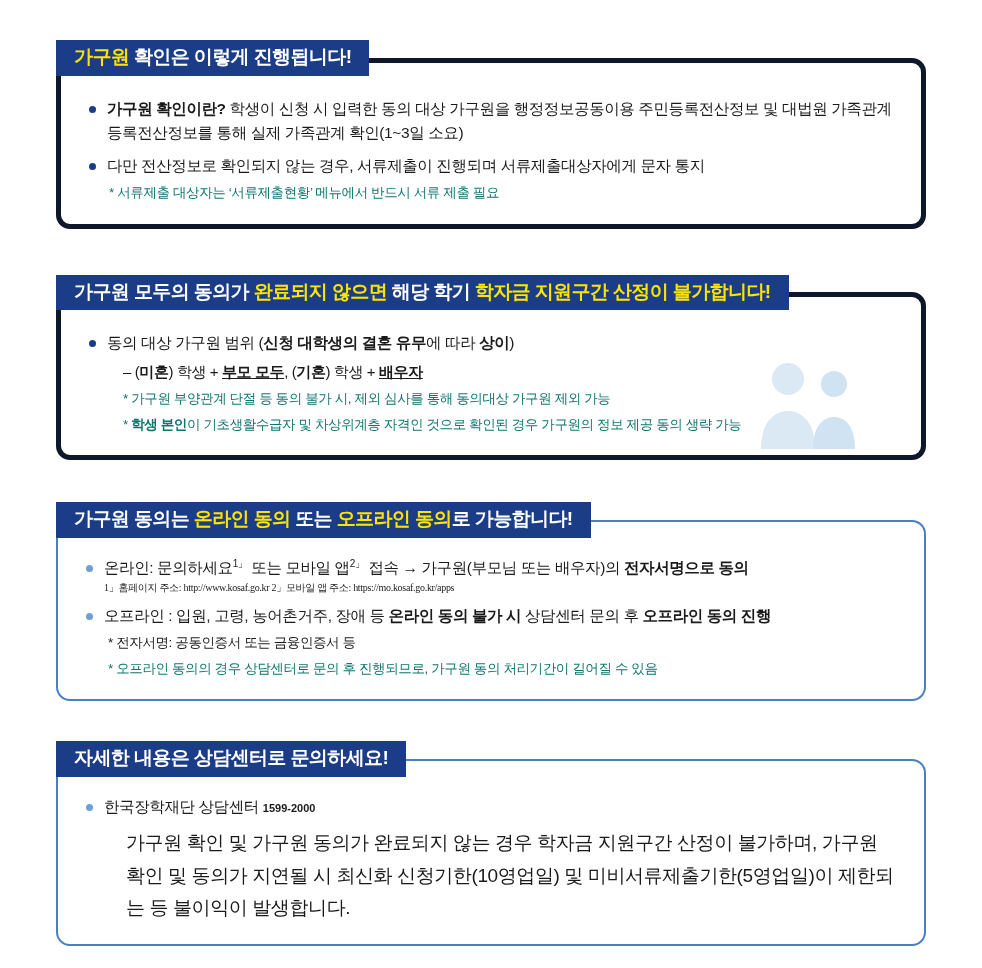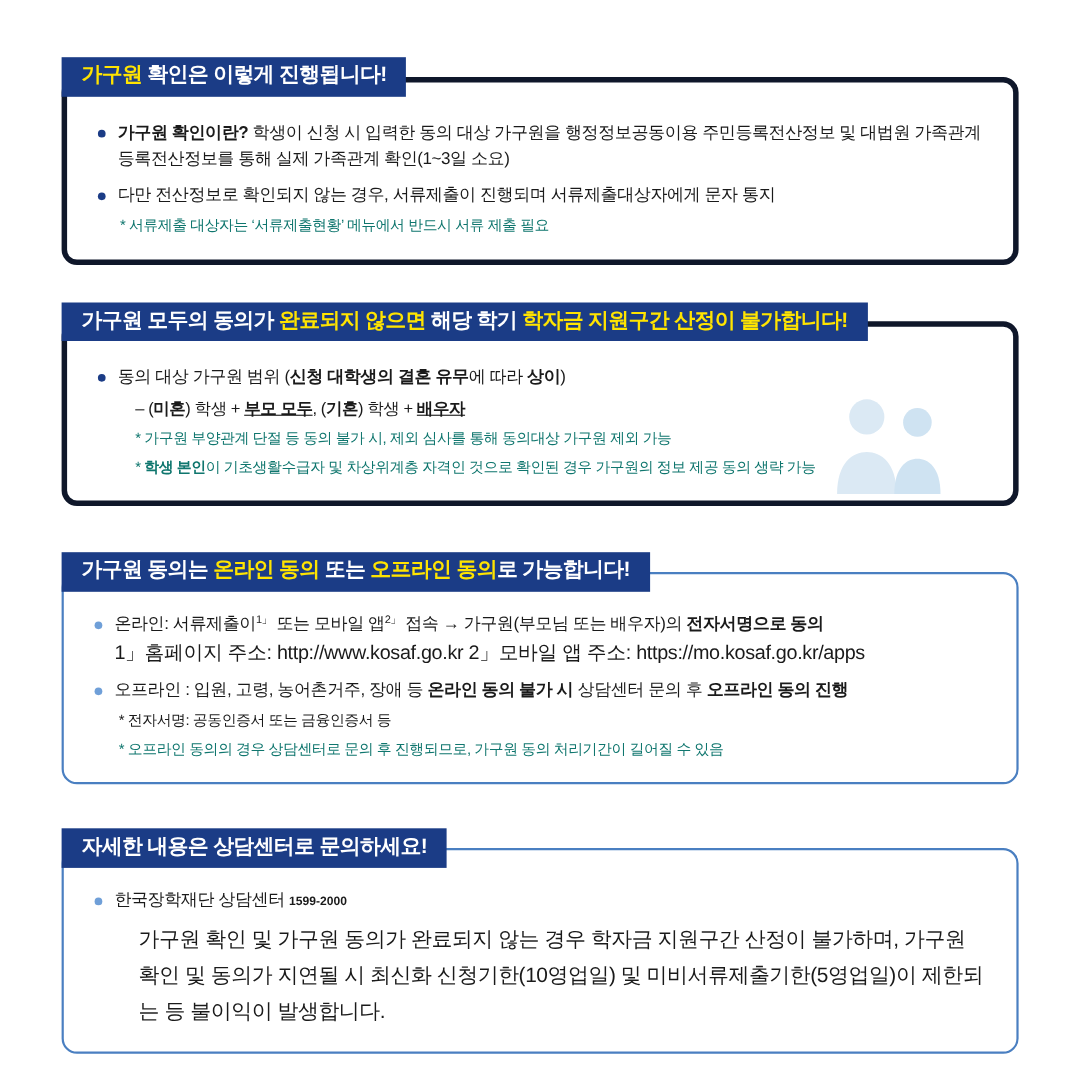--- a/index.html
+++ b/index.html
@@ -92,23 +92,24 @@
     color: #0f766e;
     margin: 4px 0 0 22px;
   }
   .sub {
     font-size: 15px;
     letter-spacing: -0.4px;
     margin: 6px 0 0 16px;
     line-height: 1.5;
   }
   .small {
-    font-size: 18px;
+    font-size: 10px;
     letter-spacing: -0.3px;
     line-height: 1.5;
+    font-family: Liberation Serif, serif;
   }
   .para {
     font-size: 19px;
     line-height: 1.7;
     letter-spacing: -0.4px;
     margin: 8px 0 0 22px;
   }
   sup.rm {
     font-size: 10px;
     vertical-align: super;
@@ -120,21 +121,21 @@
     position: absolute;
     right: 40px;
     bottom: 6px;
     width: 150px;
     height: 92px;
     z-index: 0;
     opacity: 1;
   }
 
   .sec-wrap { position: relative; }
-  .s1 { top: 52px; }
+  .s1 { top: 40px; }
   .s2 { top: 86px; }
   .s3 { top: 128px; }
   .s4 { top: 168px; }
   .big-num { font-size: 11px; font-weight: bold; letter-spacing: 0; }
 </style>
 </head>
 <body>
 
 <div class="page">
 
@@ -186,21 +187,21 @@
   </div>
 
   <div class="sec-wrap s3">
     <div class="section">
       <div class="hdr">
         <span>가구원 동의는 </span><span class="hl-y">온라인 동의</span><span> 또는 </span><span class="hl-y">오프라인 동의</span><span>로 가능합니다!</span>
       </div>
       <div class="box light">
         <ul class="bullets soft">
           <li>
-            <span>온라인: 서류제출이</span><sup class="rm">1」</sup><span> 또는 모바일 앱</span><sup class="rm">2」</sup><span> 접속 → 가구원(부모님 또는 배우자)의 </span><b>전자서명으로 동의</b>
+            <span>온라인: 문의하세요</span><sup class="rm">1」</sup><span> 또는 모바일 앱</span><sup class="rm">2」</sup><span> 접속 → 가구원(부모님 또는 배우자)의 </span><b>전자서명으로 동의</b>
             <div class="small">1」홈페이지 주소: http://www.kosaf.go.kr  2」모바일 앱 주소: https://mo.kosaf.go.kr/apps</div>
           </li>
           <li>
             <span>오프라인 : 입원, 고령, 농어촌거주, 장애 등 </span><b>온라인 동의 불가 시</b><span> 상담센터 문의 후 </span><b>오프라인 동의 진행</b>
             <div class="note" style="margin-left:4px; color:#1a1a1a">* 전자서명: 공동인증서 또는 금융인증서 등</div>
             <div class="note" style="margin-left:4px">* 오프라인 동의의 경우 상담센터로 문의 후 진행되므로, 가구원 동의 처리기간이 길어질 수 있음</div>
           </li>
         </ul>
       </div>
     </div>

